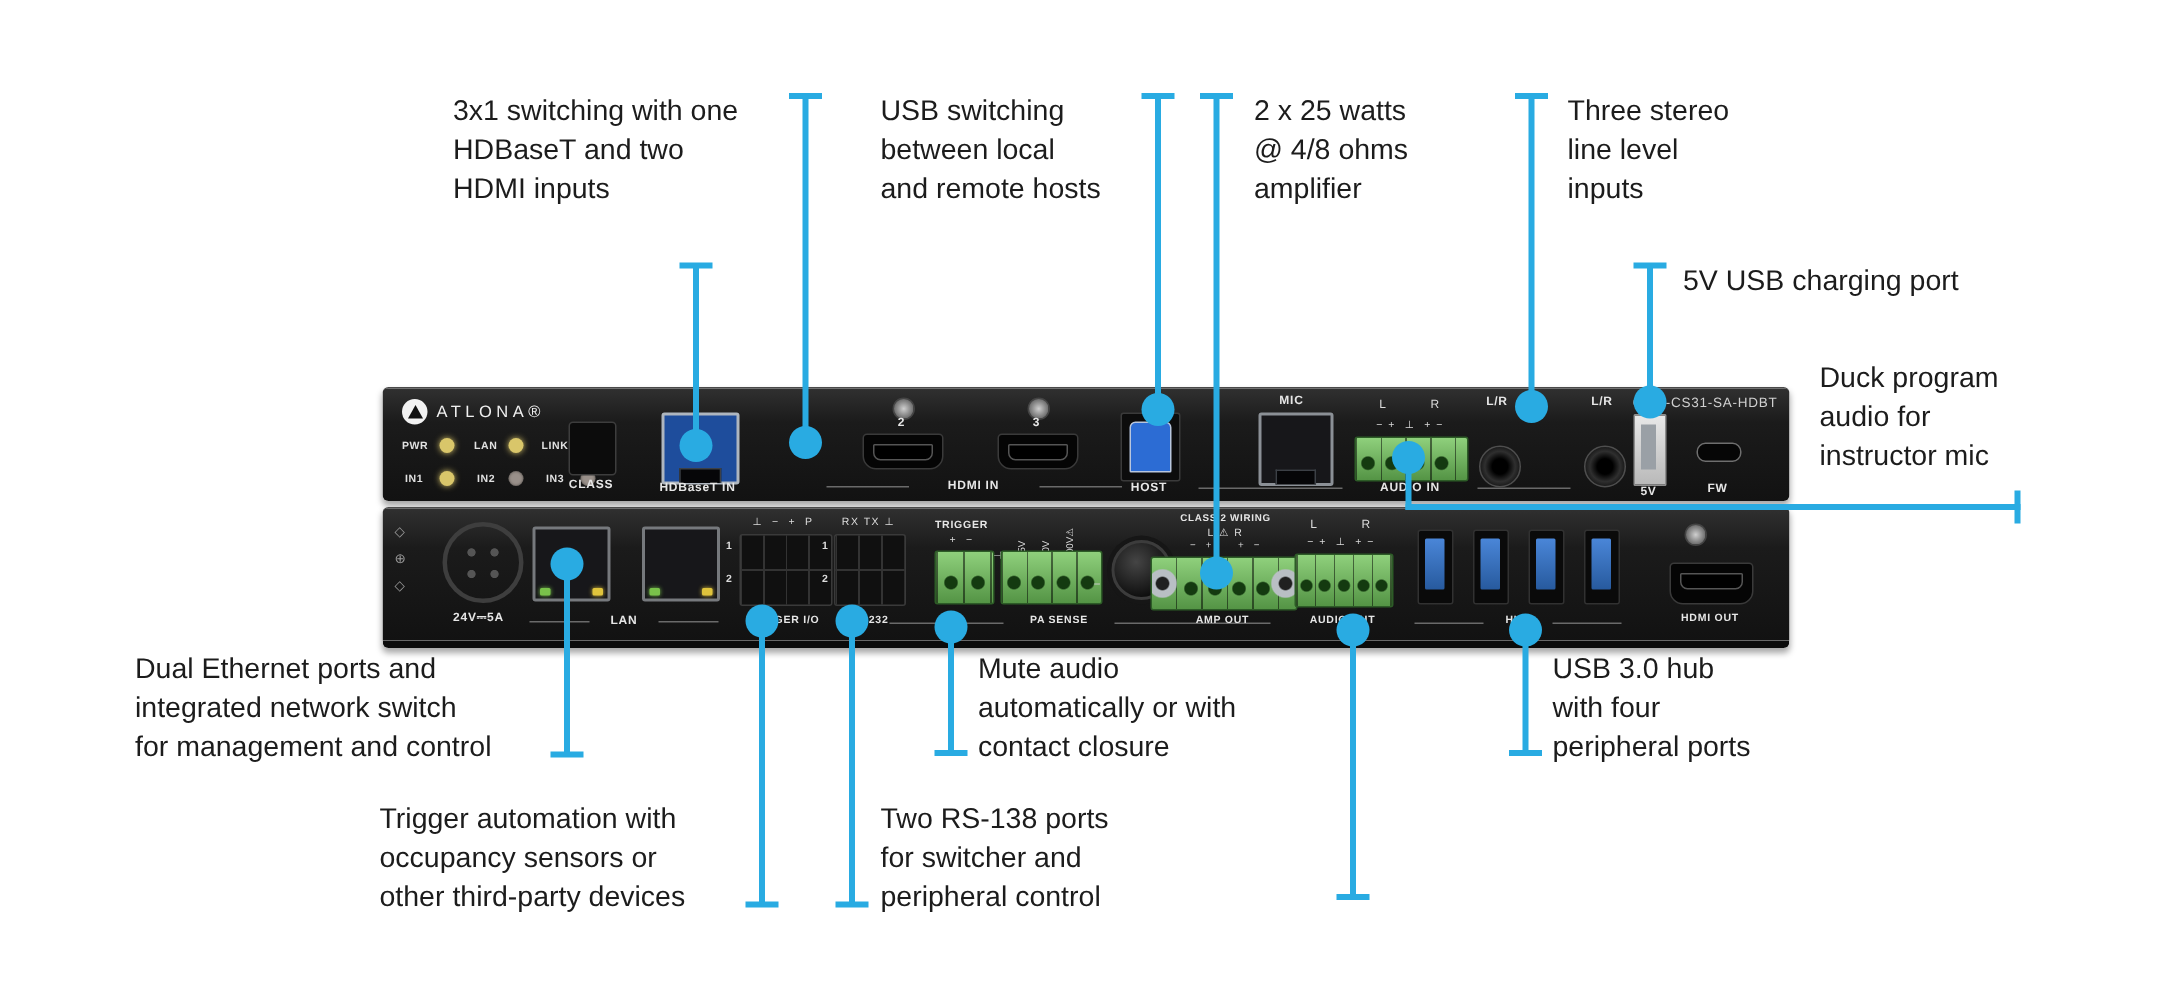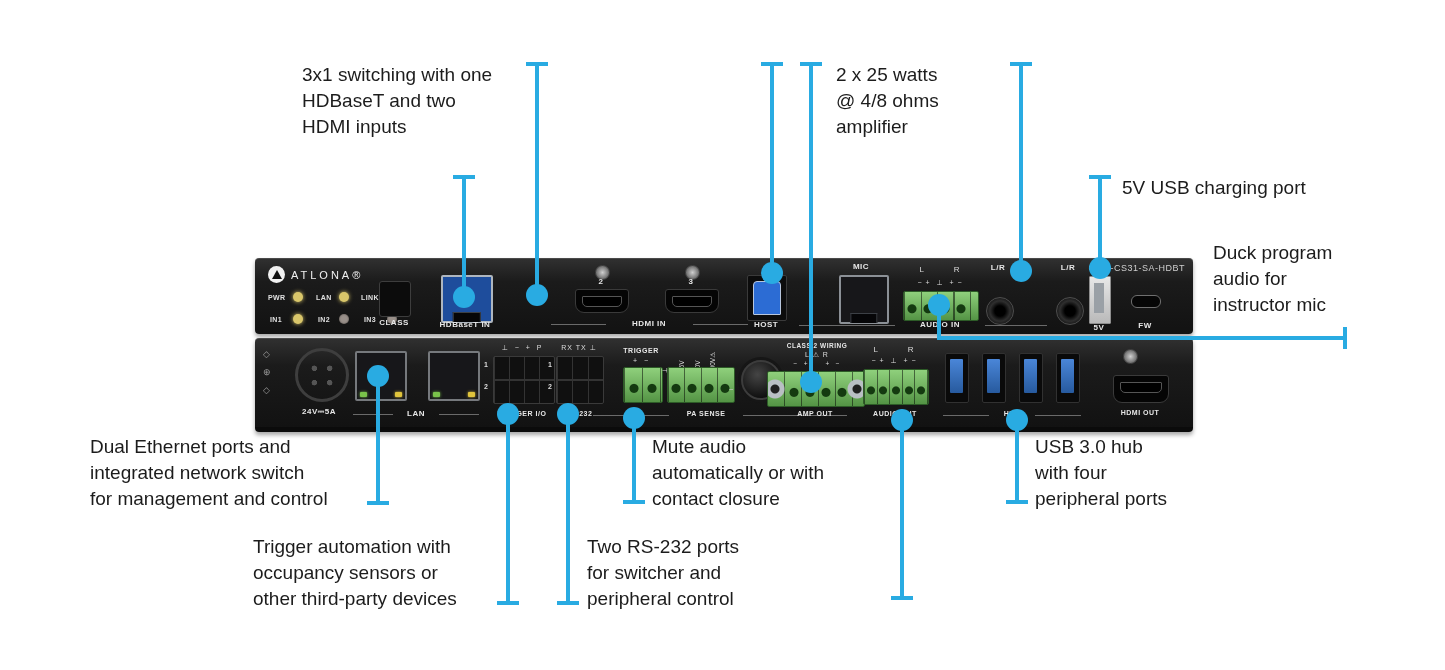--- a/index.html
+++ b/index.html
@@ -59,37 +59,43 @@
   .mark{position:absolute;font-size:9px;color:#9a9a9a;}
 </style>
 </head>
 <body>
 
 <div class="canvas">
 
   <div class="co" style="left:302px;top:62px;">3x1 switching with one
 HDBaseT and two
 HDMI inputs</div>
+  <div class="co" style="left:587px;top:62px;">USB switching
+between local
+and remote hosts</div>
   <div class="co" style="left:836px;top:62px;">2 x 25 watts
 @ 4/8 ohms
 amplifier</div>
+  <div class="co" style="left:1045px;top:62px;">Three stereo
+line level
+inputs</div>
   <div class="co" style="left:1122px;top:175px;">5V USB charging port</div>
   <div class="co" style="left:1213px;top:240px;">Duck program
 audio for
 instructor mic</div>
   <div class="co" style="left:90px;top:434px;">Dual Ethernet ports and
 integrated network switch
 for management and control</div>
   <div class="co" style="left:253px;top:534px;">Trigger automation with
 occupancy sensors or
 other third-party devices</div>
   <div class="co" style="left:652px;top:434px;">Mute audio
 automatically or with
 contact closure</div>
-  <div class="co" style="left:587px;top:534px;">Two RS-232 ports
+  <div class="co" style="left:587px;top:534px;">Two RS-138 ports
 for switcher and
 peripheral control</div>
   <div class="co" style="left:1035px;top:434px;">USB 3.0 hub
 with four
 peripheral ports</div>
 
   <div class="cp" style="left:526px;top:62px;"></div>
   <div class="vl" style="left:535px;top:63px;height:233px;"></div>
   <div class="dt" style="left:526px;top:284px;"></div>
 

